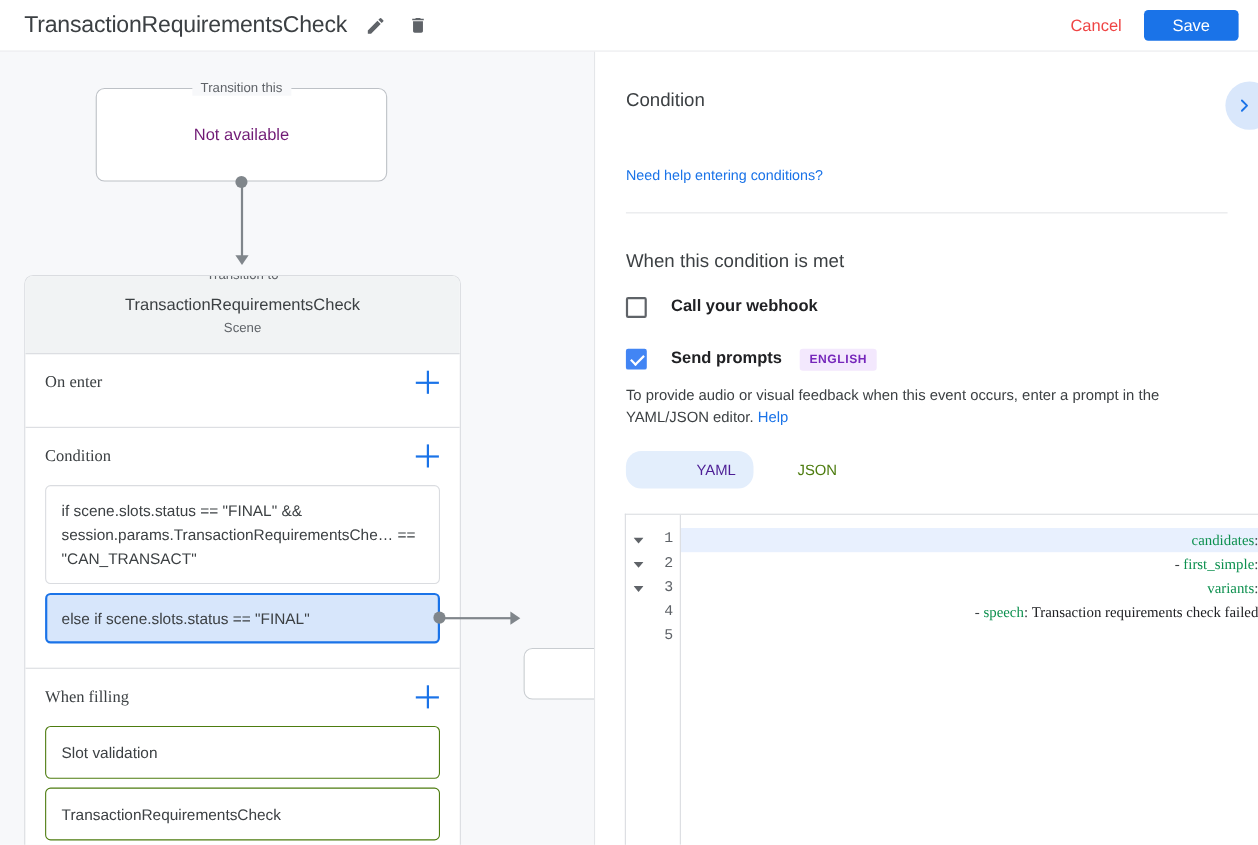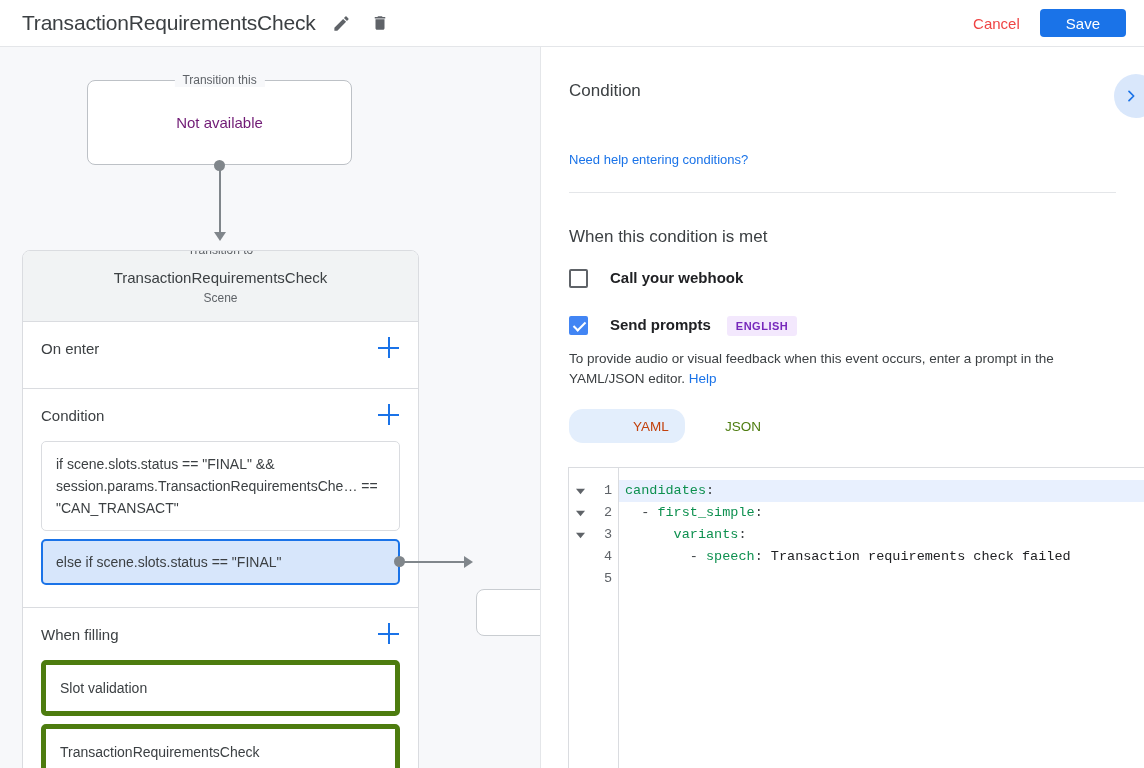--- a/index.html
+++ b/index.html
@@ -140,20 +140,21 @@
   .node-to-sub { font-size: 12px; color: #5f6368; margin-top: 5px; text-align: center; }
 
   .section {
     border-bottom: 1px solid #dadce0;
     padding: 0 18px 14px;
   }
   .section:last-child { border-bottom: none; }
   .section-head {
     display: flex; align-items: center;
     height: 52px;
+    font-family: Liberation Serif, serif;
   }
   .section-title { font-size: 15px; color: #3c4043; flex: 1; }
   .plus-btn {
     width: 22px; height: 22px;
     position: relative;
     cursor: pointer;
   }
   .plus-btn::before, .plus-btn::after {
     content: "";
     position: absolute;
@@ -172,21 +173,21 @@
     margin-bottom: 8px;
     background: #ffffff;
     cursor: pointer;
   }
   .cond-item.selected {
     border: 2px solid #1a73e8;
     background: #d7e6fb;
     padding: 10px 13px;
   }
   .slot-item {
-    border: 5px solid #4d7c0f;
+    border: 1px solid #4d7c0f;
     border-radius: 5px;
     padding: 15px 14px;
     font-size: 14px;
     color: #3c4043;
     margin-bottom: 8px;
     background: #ffffff;
     cursor: pointer;
   }
 
   
@@ -311,21 +312,21 @@
   .tabs { display: flex; margin-top: 20px; }
   .tab {
     width: 116px; height: 34px;
     display: flex; align-items: center; justify-content: center;
     font-size: 13.5px;
     cursor: pointer;
     color: #4d7c0f;
   }
   .tab.active {
     background: #e3eefc;
-    color: #c2410c;
+    color: #4c1d95;
     border-radius: 14px;
     padding-left: 48px;
   }
 
   
   .editor {
     position: absolute;
     left: 568px; top: 467px;
     width: 576px; height: 301px;
     background: #ffffff;
@@ -353,24 +354,25 @@
     font-family: "Liberation Mono", monospace;
     font-size: 13.5px;
     color: #5f6368;
     border-right: 1px solid #dadce0;
     background: #ffffff;
   }
   .gutter div { height: 22px; line-height: 22px; }
   .code {
     flex: 1;
     padding-top: 12px;
-    font-family: Liberation Mono, monospace;
+    font-family: Liberation Serif, serif;
     font-size: 13.5px;
     white-space: pre;
     overflow: hidden;
+    text-align: right;
   }
   .code .ln { height: 22px; line-height: 22px; padding-left: 6px; }
   .code .ln.hl { background: #e8f0fe; }
   .tok-key { color: #0d904f; }
   .tok-punct { color: #3c4043; }
   .tok-text { color: #202124; }
 </style>
 </head>
 <body>
 

